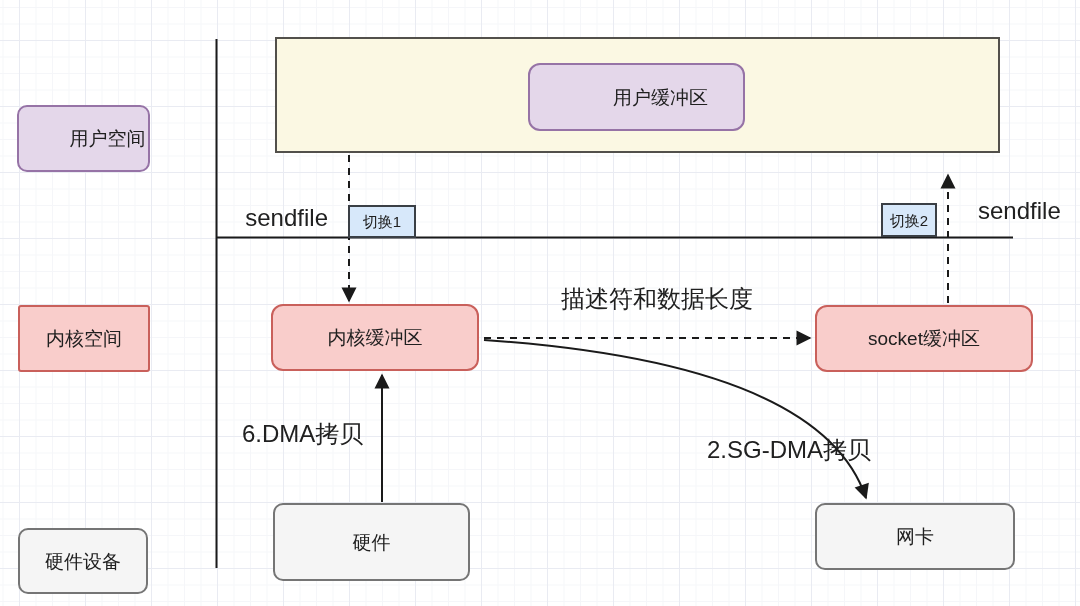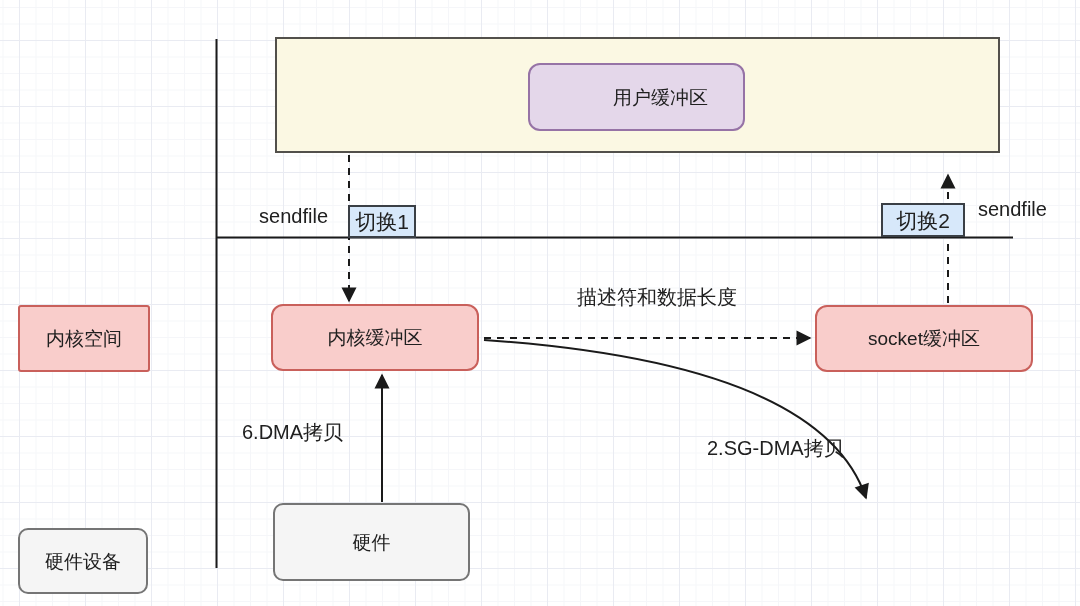--- a/index.html
+++ b/index.html
@@ -21,22 +21,22 @@
   .dashed{stroke-dasharray:7 6;}
   .arrowhead-fill{fill:var(--line,#1a1a1a);stroke:none;}
   .node{
     position:absolute;display:flex;align-items:center;justify-content:center;
     box-sizing:border-box;font-size:19px;line-height:1;white-space:nowrap;
   }
   .band{background:var(--cream-fill);border:2px solid var(--cream-border);}
   .purple{background:var(--purple-fill);border:2px solid var(--purple-border);border-radius:12px;padding-left:48px;}
   .red{background:var(--red-fill);border:2px solid var(--red-border);border-radius:12px;}
   .gray{background:var(--gray-fill);border:2px solid var(--gray-border);border-radius:10px;}
-  .blue{background:var(--blue-fill);border:2px solid var(--blue-border);font-size:21px;}
-  .edge-label{position:absolute;font-size:20px;line-height:1.2;white-space:nowrap;}
+  .blue{background:var(--blue-fill);border:2px solid var(--blue-border);font-size:15px;}
+  .edge-label{position:absolute;font-size:24px;line-height:1.2;white-space:nowrap;}
 </style>
 </head>
 <body>
 
 <div class="canvas">
 
   <svg class="layer">
     <defs>
       <marker id="arrow" viewBox="0 0 12 12" refX="10" refY="6" markerWidth="9" markerHeight="9" orient="auto-start-reverse">
         <path d="M1,1 L11,6 L1,11 z" class="arrowhead-fill"></path>
@@ -68,29 +68,35 @@
   </div>
 
   <div class="node red" style="left:815px;top:305px;width:218px;height:67px;">
     <span>socket缓冲区</span>
   </div>
 
   <div class="node gray" style="left:273px;top:503px;width:197px;height:78px;">
     <span>硬件</span>
   </div>
 
+  <div class="node gray" style="left:815px;top:503px;width:200px;height:67px;">
+    <span>网卡</span>
+  </div>
 
   <div class="node blue" style="left:348px;top:205px;width:68px;height:33px;">
     <span>切换1</span>
   </div>
 
-  <div class="node blue" style="left:881px;top:203px;width:84px;height:34px;">
+  <div class="node blue" style="left:881px;top:203px;width:56px;height:34px;">
     <span>切换2</span>
   </div>
 
+  <div class="node purple" style="left:17px;top:105px;width:133px;height:67px;border-radius:10px;">
+    <span>用户空间</span>
+  </div>
 
   <div class="node red" style="left:18px;top:305px;width:132px;height:67px;border-radius:3px;">
     <span>内核空间</span>
   </div>
 
   <div class="node gray" style="left:18px;top:528px;width:130px;height:66px;text-align:center;">
     <span>硬件设备</span>
   </div>
 
   <div class="edge-label" style="left:228px;top:204px;width:100px;text-align:right;">sendfile</div>

